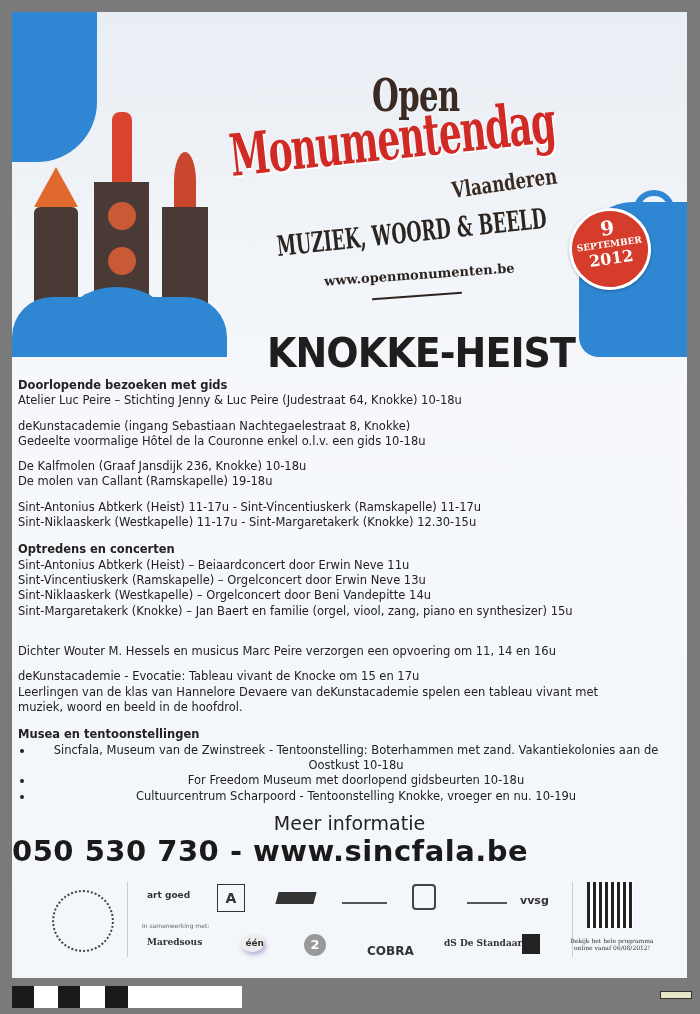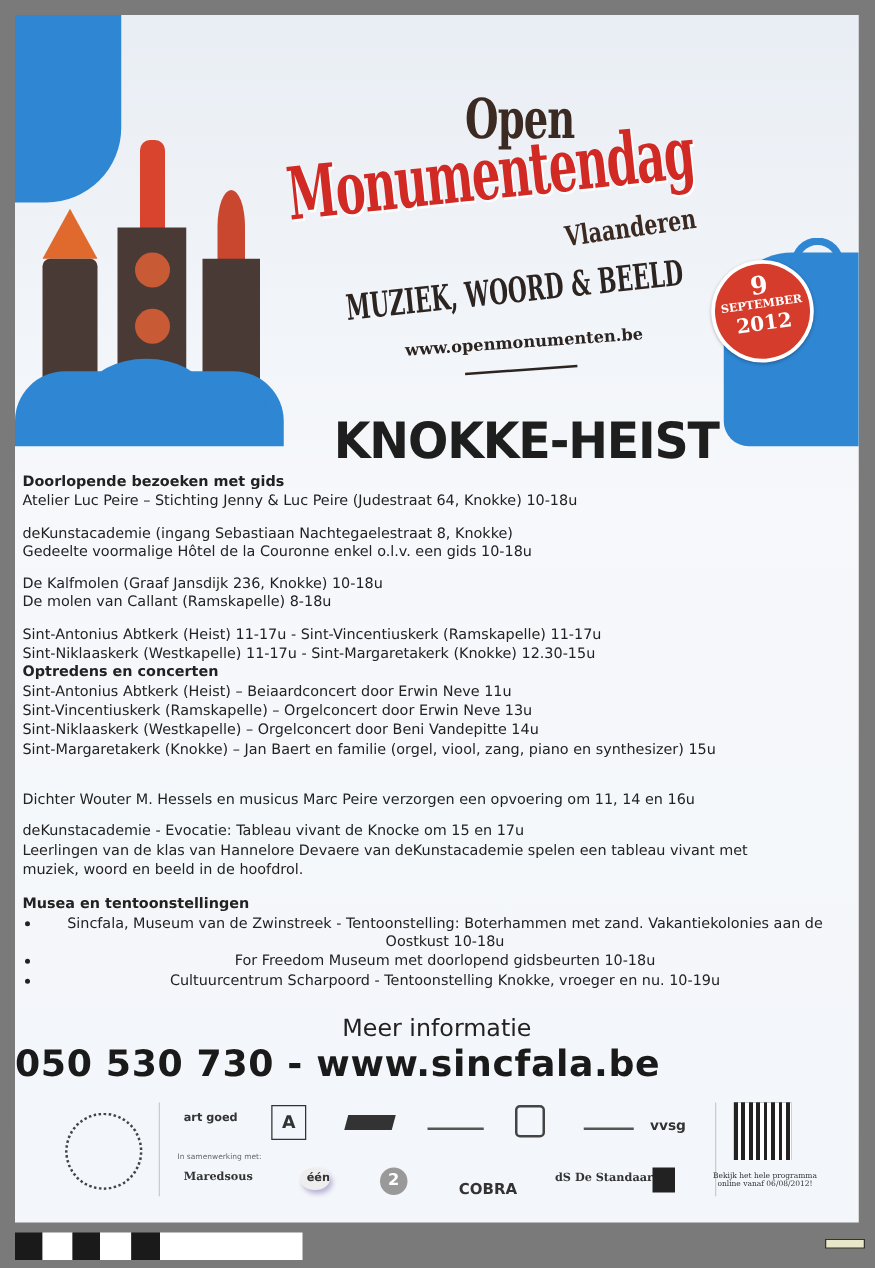--- a/index.html
+++ b/index.html
@@ -82,22 +82,22 @@
     <div class="m">SEPTEMBER</div>
     <div class="y">2012</div>
   </div>
 
   <div class="city">KNOKKE-HEIST</div>
 
   <div class="content">
     <div class="sh">Doorlopende bezoeken met gids</div>
     <p><span>Atelier Luc Peire – Stichting Jenny &amp; Luc Peire (Judestraat 64, Knokke) 10-18u</span></p>
     <p><span>deKunstacademie (ingang Sebastiaan Nachtegaelestraat 8, Knokke)</span><br><span>Gedeelte voormalige Hôtel de la Couronne enkel o.l.v. een gids 10-18u</span></p>
-    <p><span>De Kalfmolen (Graaf Jansdijk 236, Knokke) 10-18u</span><br><span>De molen van Callant (Ramskapelle) 8-18u</span></p>
-    <p style="margin-bottom:0"><span>Sint-Antonius Abtkerk (Heist) 11-17u - Sint-Vincentiuskerk (Ramskapelle) 11-17u</span><br><span>Sint-Niklaaskerk (Westkapelle) 11-17u - Sint-Margaretakerk (Knokke) 12.30-15u</span></p>
+    <p><span>De Kalfmolen (Graaf Jansdijk 236, Knokke) 10-18u</span><br><span>De molen van Callant (Ramskapelle) 19-18u</span></p>
+    <p style="margin-bottom:12px"><span>Sint-Antonius Abtkerk (Heist) 11-17u - Sint-Vincentiuskerk (Ramskapelle) 11-17u</span><br><span>Sint-Niklaaskerk (Westkapelle) 11-17u - Sint-Margaretakerk (Knokke) 12.30-15u</span></p>
 
     <div class="sh">Optredens en concerten</div>
     <p><span>Sint-Antonius Abtkerk (Heist) – Beiaardconcert door Erwin Neve 11u</span><br><span>Sint-Vincentiuskerk (Ramskapelle) – Orgelconcert door Erwin Neve 13u</span><br><span>Sint-Niklaaskerk (Westkapelle) – Orgelconcert door Beni Vandepitte 14u</span><br><span>Sint-Margaretakerk (Knokke) – Jan Baert en familie (orgel, viool, zang, piano en synthesizer) 15u</span></p>
     <p><br><span>Dichter Wouter M. Hessels en musicus Marc Peire verzorgen een opvoering om 11, 14 en 16u</span></p>
     <p style="margin-bottom:12px"><span>deKunstacademie - Evocatie: Tableau vivant de Knocke om 15 en 17u</span><br><span>Leerlingen van de klas van Hannelore Devaere van deKunstacademie spelen een tableau vivant met</span><br><span>muziek, woord en beeld in de hoofdrol.</span></p>
 
     <div class="sh">Musea en tentoonstellingen</div>
     <ul>
       <li>Sincfala, Museum van de Zwinstreek - Tentoonstelling: Boterhammen met zand. Vakantiekolonies aan de Oostkust 10-18u</li>
       <li>For Freedom Museum met doorlopend gidsbeurten 10-18u</li>

